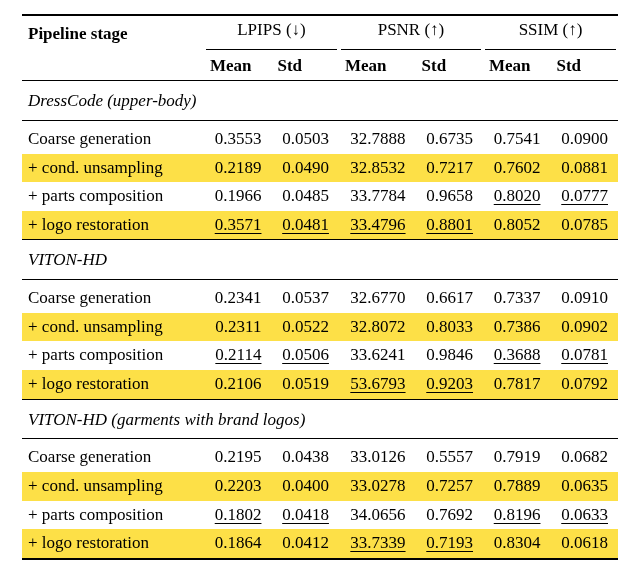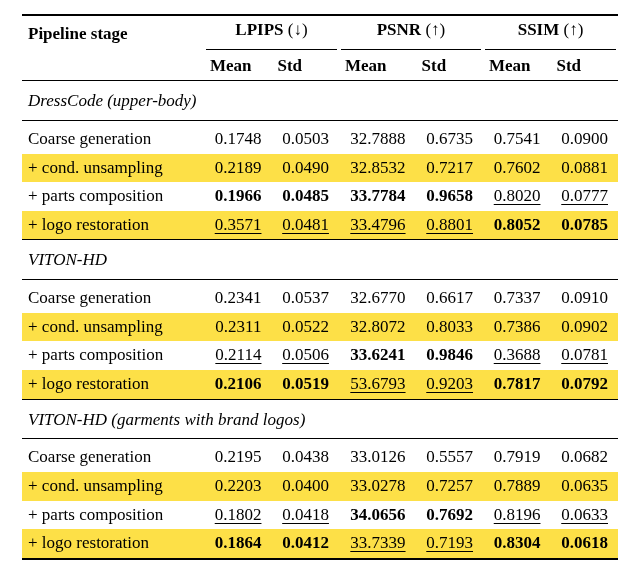--- a/index.html
+++ b/index.html
@@ -30,21 +30,21 @@
   .hdr-row th { font-weight: bold; }
   .arrow { font-weight: normal; }
   .sub-hdr th { font-weight: bold; margin-top: 8px; }
   .section-row td {
     text-align: left;
     font-style: italic;
     padding-top: 8px;
     padding-bottom: 6px;
   }
   .shade { background: #fde047; }
-  .bold { font-weight: bold; }
+  .bold { font-weight: normal; }
   .under { text-decoration: underline; text-underline-offset: 3px; }
   .toprule { border-top: 2px solid #000; }
   .midrule { border-top: 1px solid #000; }
   .bottomrule { border-bottom: 2px solid #000; }
   .cmid-top td {
     padding: 0 !important;
     height: 0;
   }
   .cmid-top div {
     height: 0;
@@ -113,21 +113,21 @@
 
   <tr class="section-row">
     <td colspan="7">DressCode (upper-body)</td>
   </tr>
   <tr class="midrule">
           <td colspan="7" style="padding:0;height:0"></td>
         </tr>
 
   <tr class="gap-top">
     <td>Coarse generation</td>
-    <td class="num">0.1748</td>
+    <td class="num">0.3553</td>
     <td class="num">0.0503</td>
     <td class="num">32.7888</td>
     <td class="num">0.6735</td>
     <td class="num">0.7541</td>
     <td class="num">0.0900</td>
   </tr>
   <tr class="shade">
     <td>+ cond. unsampling</td>
     <td class="num">0.2189</td>
     <td class="num">0.0490</td>

